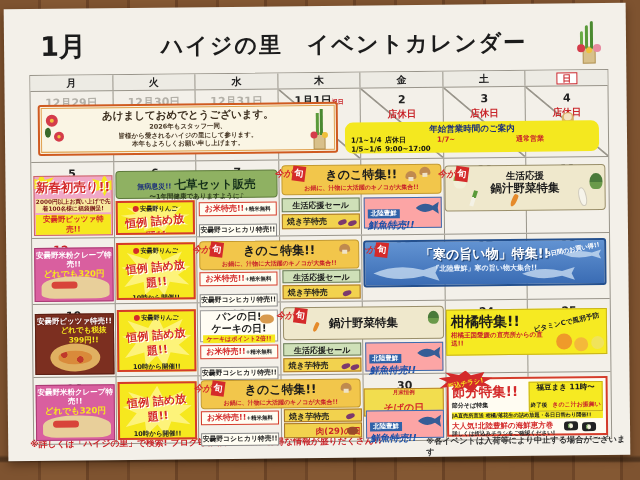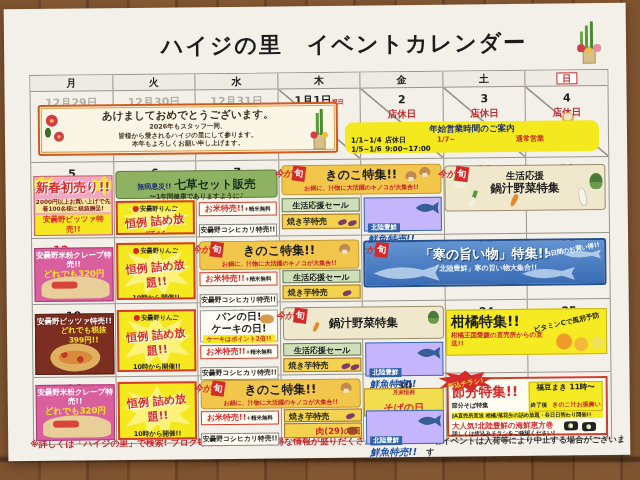--- a/index.html
+++ b/index.html
@@ -69,21 +69,21 @@
   .kinoko .kt{font-size:12px;font-weight:bold;color:#1c1c1c;margin-top:1px;}
   .kinoko .ks{font-size:6px;font-weight:bold;color:#c9252a;}
   .badge{position:absolute;left:-8px;top:-5px;z-index:3;white-space:nowrap;}
   .badge .ima{font-size:9px;font-weight:bold;color:#d42a2a;font-style:italic;}
   .badge .shun{display:inline-block;font-size:9px;font-weight:bold;color:#fff;background:#d42a2a;padding:1px 2px;transform:rotate(8deg);}
   .mush{position:absolute;width:11px;height:8px;background:#c08a4e;border-radius:6px 6px 2px 2px;}
   .mush:after{content:"";position:absolute;left:3px;top:6px;width:5px;height:4px;background:#efe3c8;}
   .seik{background:#cfe0b8;border:1px solid #6a7a58;text-align:center;font-size:8px;font-weight:bold;color:#1c1c1c;line-height:13px;}
   .yaki{background:#f2d24e;border:1px solid #a8742a;text-align:left;font-size:8px;font-weight:bold;color:#1c1c1c;line-height:13px;padding-left:4px;position:absolute;}
   .potato{position:absolute;width:9px;height:5px;background:#7c3a6e;border-radius:50%;transform:rotate(-20deg);}
-  .sengyo{background:#c4b5fd;border:1px solid #3a6db0;padding:16px 3px;position:absolute;}
+  .sengyo{background:#fca5a5;border:1px solid #3a6db0;padding:2px 3px;position:absolute;}
   .sengyo .sb{display:inline-block;background:#2f62a8;color:#fff;font-size:6.5px;font-weight:bold;padding:0 3px;line-height:9px;}
   .sengyo .sl{font-size:9.5px;font-weight:bold;font-style:italic;color:#1a4fa8;line-height:11px;}
   .fish{position:absolute;fill:#355d96;}
   .nabe{background:#efe8cc;border:1px solid #9a8f6a;border-radius:4px;text-align:center;}
   .nabe .nt{font-size:11.5px;font-weight:bold;color:#1c1c1c;}
   .nabe .nl1{font-size:9.5px;font-weight:bold;color:#1c1c1c;line-height:11px;margin-top:4px;}
   .veg-hakusai{position:absolute;width:13px;height:16px;background:linear-gradient(180deg,#8fc05a 0 55%,#f2f0d8 55%);border-radius:50% 50% 40% 40%;}
   .veg-carrot{position:absolute;width:5px;height:13px;background:#e58a2a;border-radius:40% 40% 80% 80%;transform:rotate(25deg);}
   .veg-negi{position:absolute;width:4px;height:16px;background:linear-gradient(180deg,#5a9a3a 0 45%,#f4f2e6 45%);transform:rotate(18deg);}
   .veg-daikon{position:absolute;width:6px;height:17px;background:#f6f4ea;border:1px solid #cfcabc;border-radius:45%;transform:rotate(-12deg);}
@@ -135,20 +135,21 @@
   .footer-right{position:absolute;left:418px;top:431px;font-size:8.2px;font-weight:bold;color:#333;}
   .kado{position:absolute;}
   .doll{position:absolute;width:12px;height:18px;background:#d8b06a;border-radius:5px 5px 3px 3px;}
   .doll:after{content:"";position:absolute;left:2px;top:1px;width:8px;height:7px;background:#f4e2c2;border-radius:50%;}
 </style>
 </head>
 <body>
 
 <div class="paper">
 
+  <div class="month">1月</div>
   <div class="title">ハイジの里　イベントカレンダー</div>
   <svg class="kado" style="right:18px;top:18px;" width="38" height="44" viewBox="0 0 38 44">
     <rect x="13" y="26" width="12" height="16" fill="#d8c08a" stroke="#b09050"></rect>
     <rect x="15" y="4" width="3" height="24" rx="1.5" fill="#5a9a3a"></rect>
     <rect x="20" y="0" width="3" height="28" rx="1.5" fill="#4a8a30"></rect>
     <rect x="10" y="10" width="3" height="18" rx="1.5" fill="#6aaa46"></rect>
     <circle cx="11" cy="27" r="4" fill="#d43c4a"></circle>
       <circle cx="27" cy="27" r="4" fill="#e88aa0"></circle>
     <circle cx="19" cy="29" r="3" fill="#f0c03a"></circle>
   </svg>

